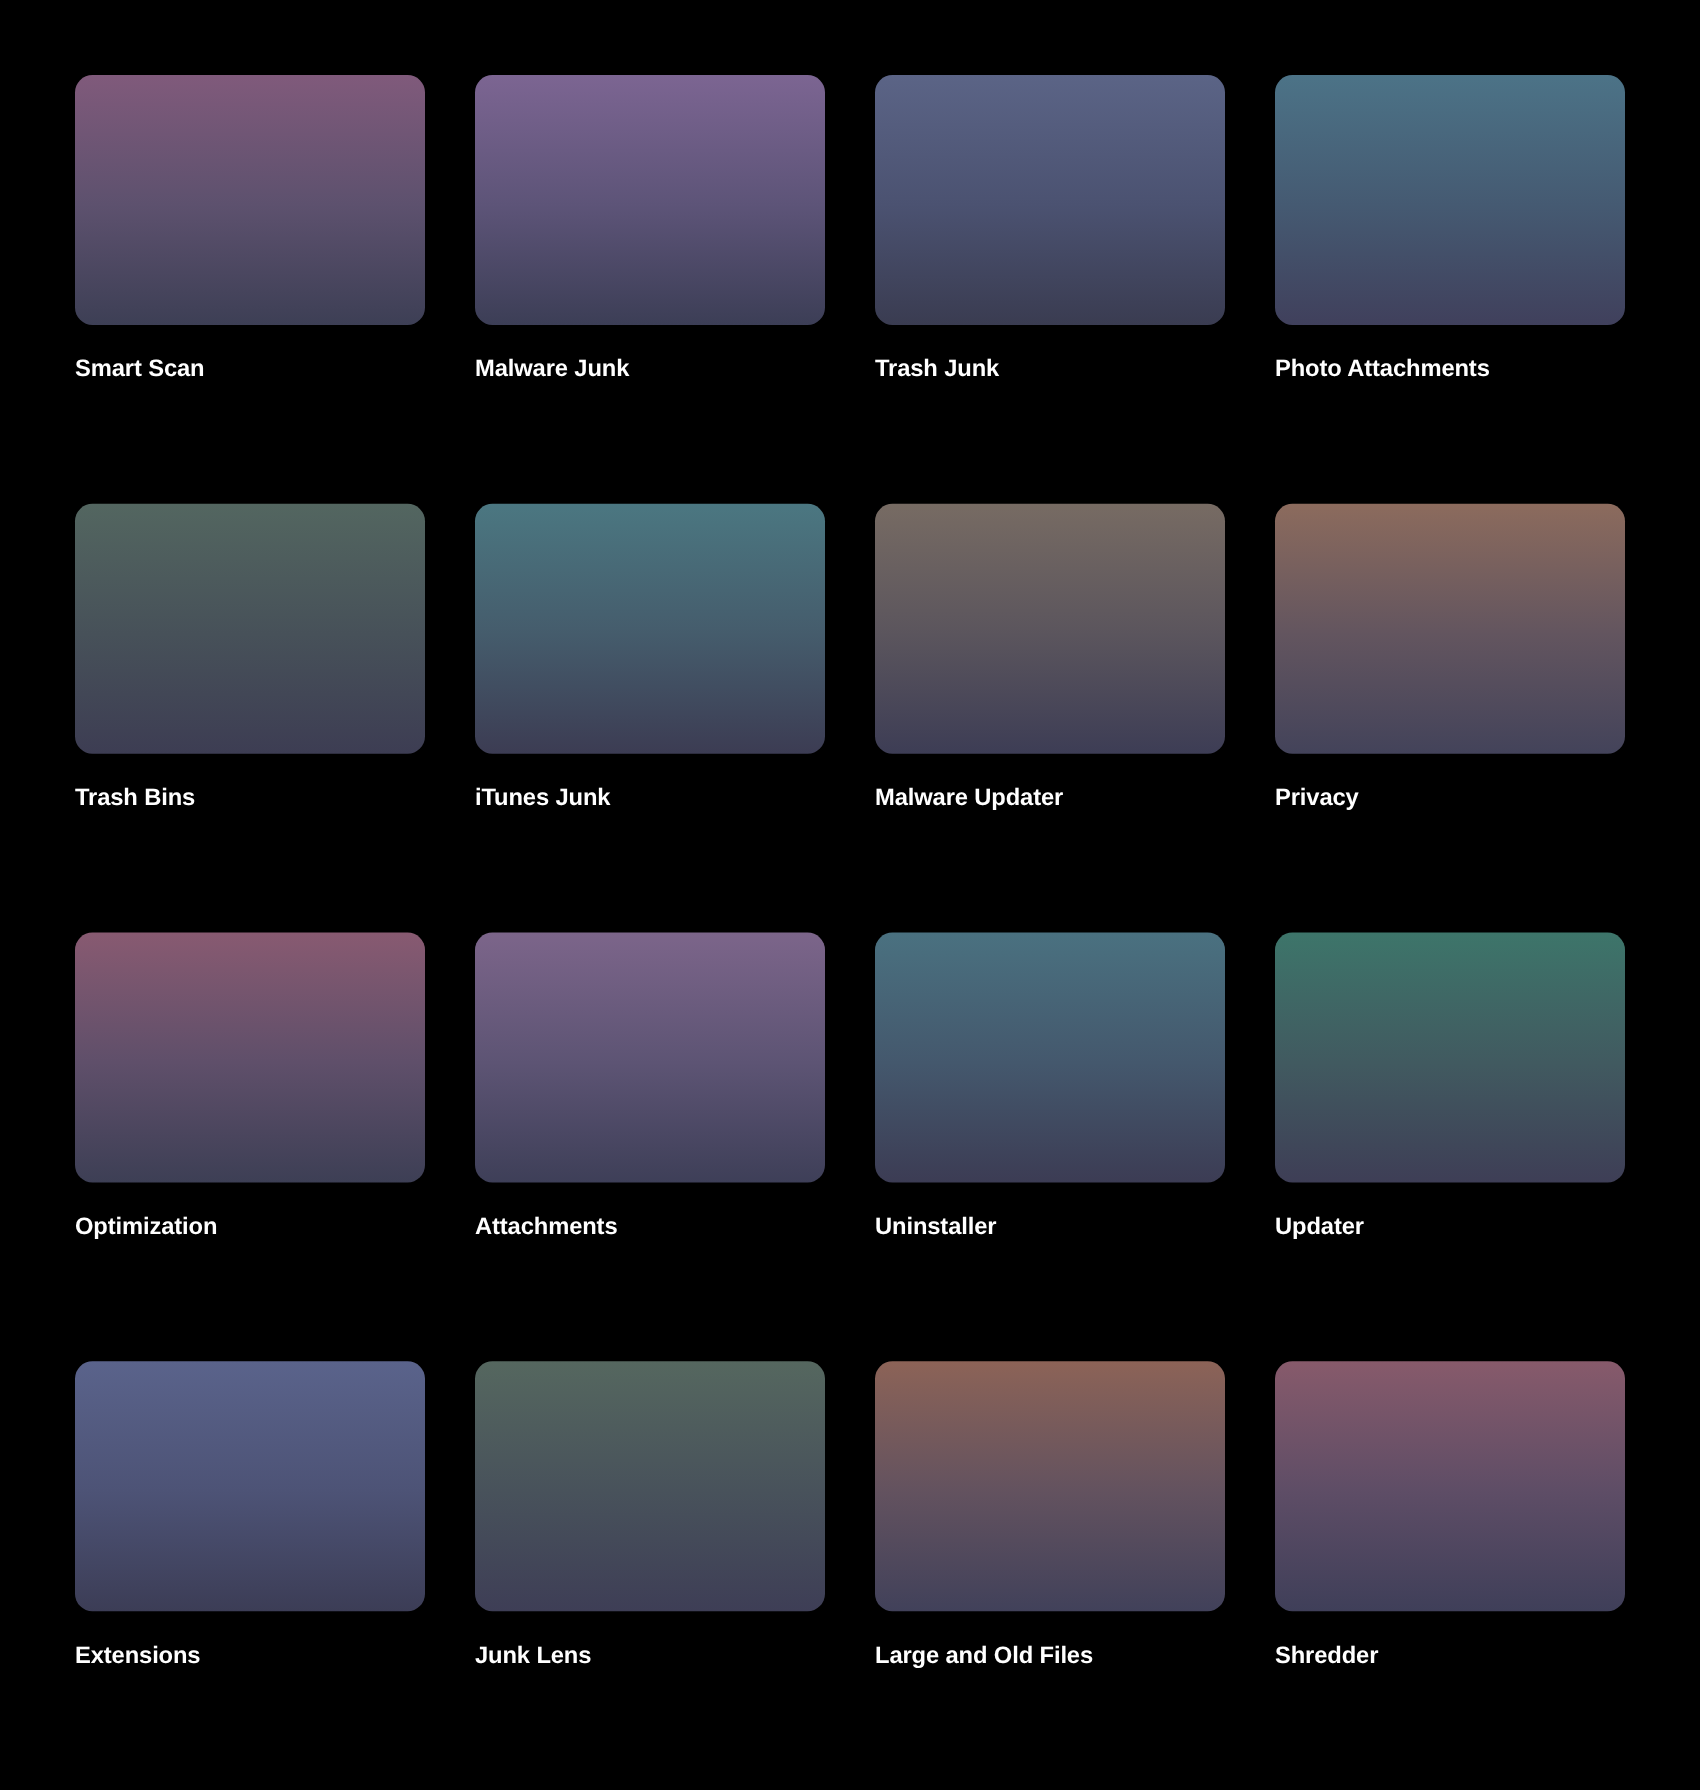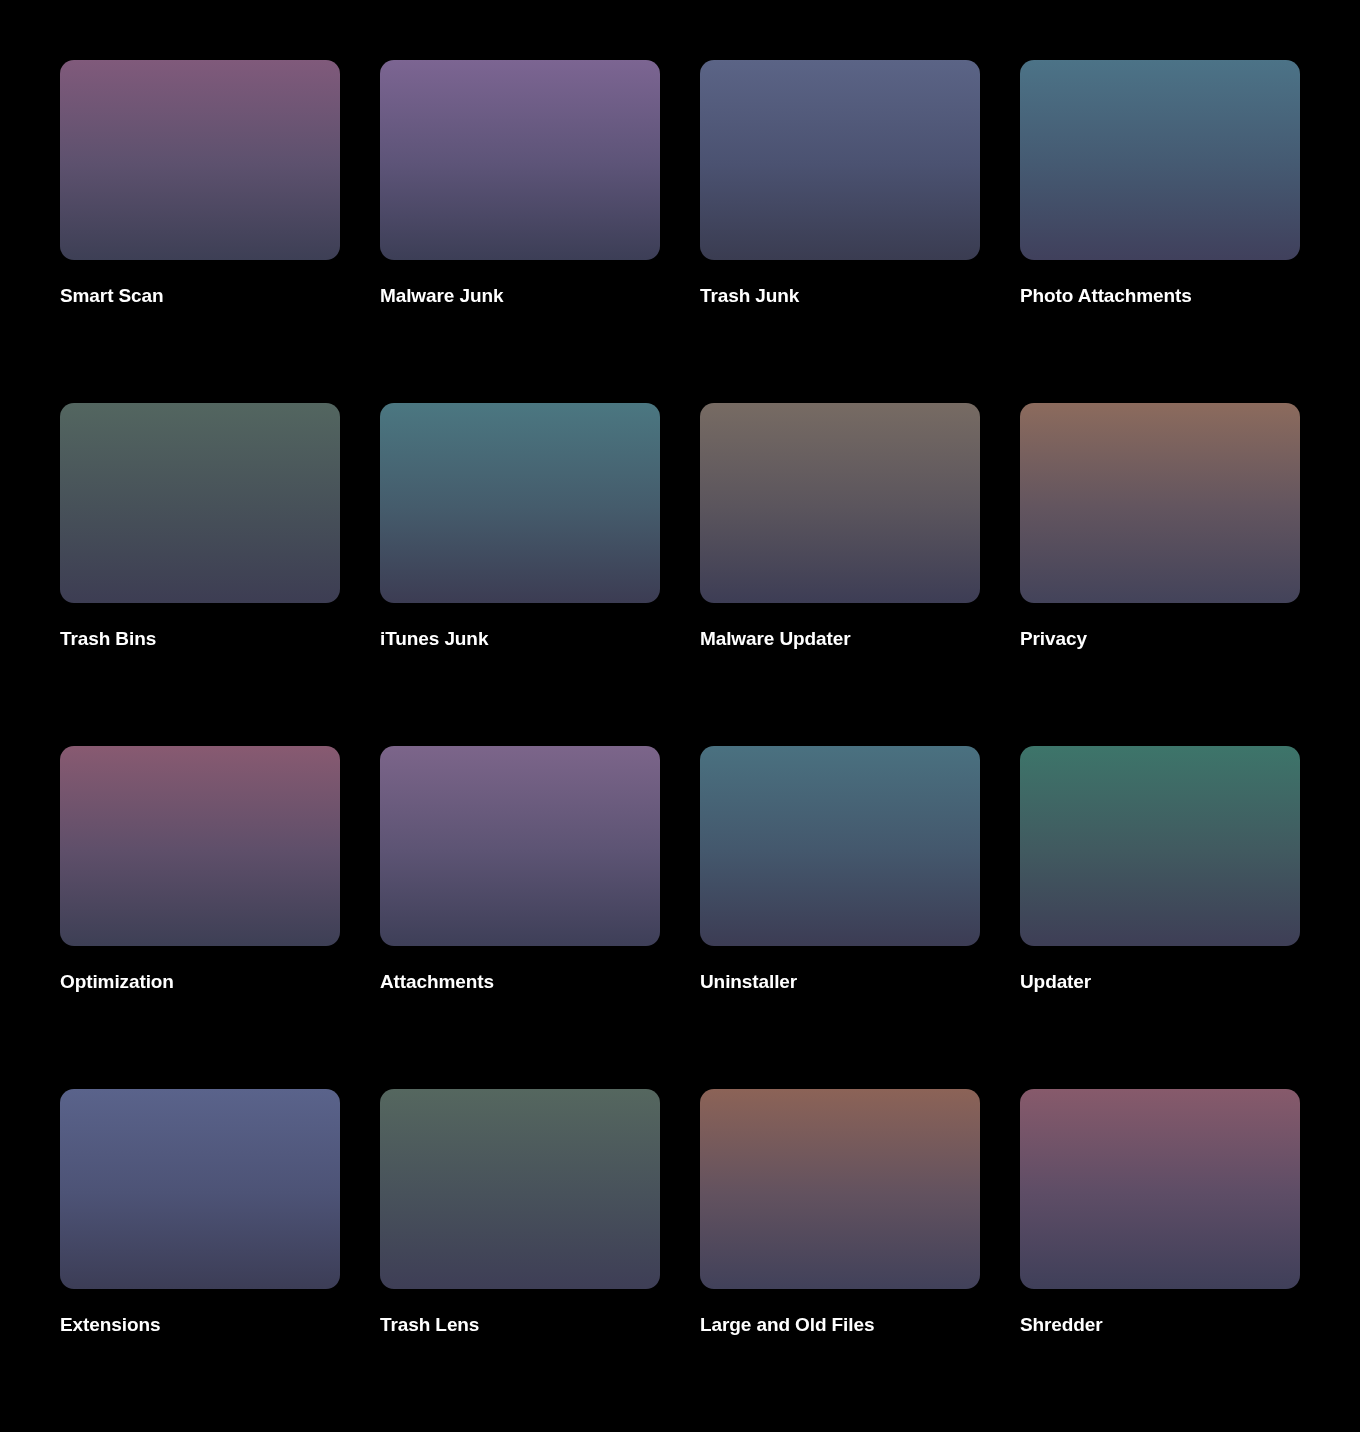--- a/index.html
+++ b/index.html
@@ -112,21 +112,21 @@
     <div class="tool-card">
       <div class="tool-thumb" style="background: linear-gradient(rgb(61, 117, 106) 0%, rgb(65, 90, 96) 52%, rgb(62, 62, 86) 100%); border-radius: 14px;"></div>
       <div class="tool-label">Updater</div>
     </div>
     <div class="tool-card">
       <div class="tool-thumb" style="background: linear-gradient(rgb(90, 99, 139) 0%, rgb(77, 83, 118) 52%, rgb(60, 61, 86) 100%); border-radius: 14px;"></div>
       <div class="tool-label">Extensions</div>
     </div>
     <div class="tool-card">
       <div class="tool-thumb" style="background: linear-gradient(rgb(85, 103, 95) 0%, rgb(72, 82, 91) 52%, rgb(62, 62, 86) 100%); border-radius: 14px;"></div>
-      <div class="tool-label">Trash Lens</div>
+      <div class="tool-label">Junk Lens</div>
     </div>
     <div class="tool-card">
       <div class="tool-thumb" style="background: linear-gradient(rgb(140, 99, 87) 0%, rgb(99, 82, 95) 52%, rgb(65, 65, 90) 100%); border-radius: 14px;"></div>
       <div class="tool-label">Large and Old Files</div>
     </div>
     <div class="tool-card">
       <div class="tool-thumb" style="background: linear-gradient(rgb(135, 90, 107) 0%, rgb(94, 77, 102) 52%, rgb(63, 63, 89) 100%); border-radius: 14px;"></div>
       <div class="tool-label">Shredder</div>
     </div>
   </main>

